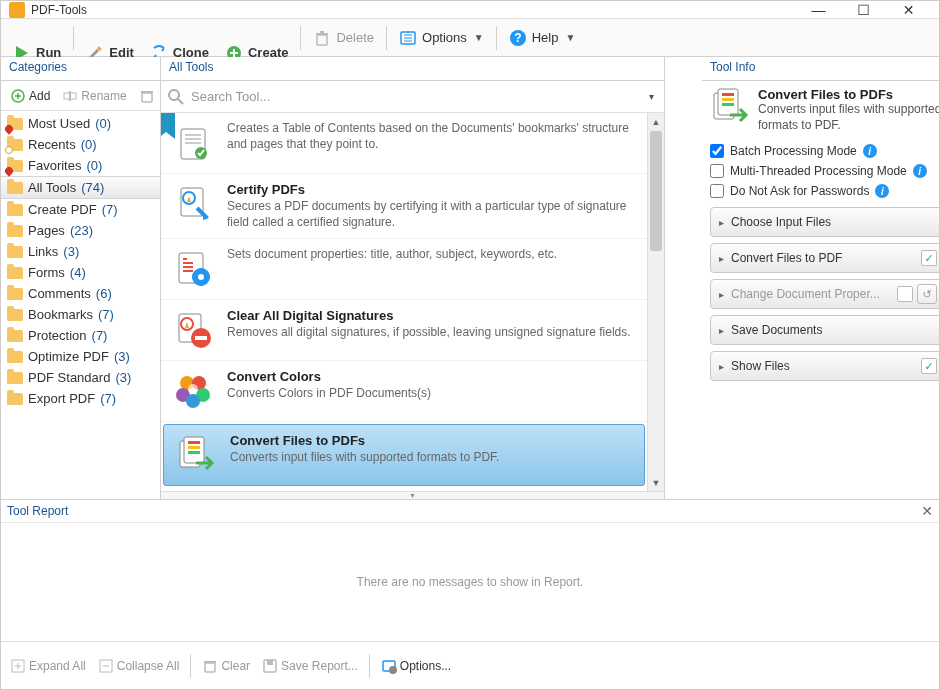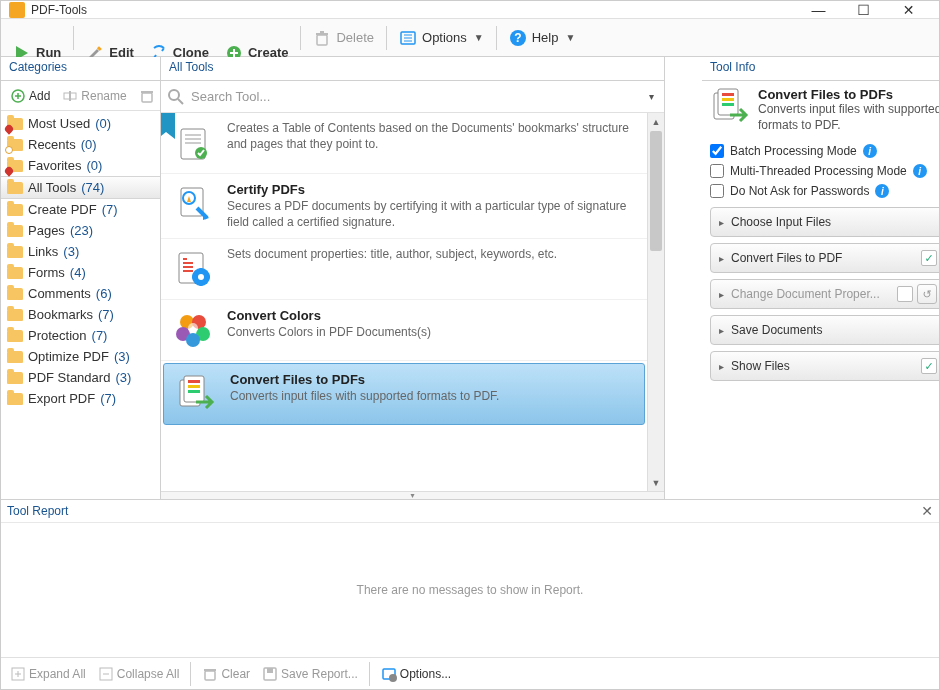--- a/index.html
+++ b/index.html
@@ -71,21 +71,21 @@
 .step .caret { color: #666; font-size: 10px; margin-right: 3px; }
 .step .label { flex: 1; white-space: nowrap; overflow: hidden; text-overflow: ellipsis; }
 .step-btn { width: 20px; height: 20px; display: flex; align-items: center; justify-content: center; border: 1px solid #bbb; border-radius: 3px; background: linear-gradient(#fdfdfd, #eee); font-size: 11px; cursor: pointer; }
 .step-chk { width: 16px; height: 16px; border: 1px solid #bbb; background: #fff; border-radius: 2px; display: flex; align-items: center; justify-content: center; color: #2a7; font-size: 11px; }
 
 
 .report-panel { border-top: 1px solid #d0d0d0; display: flex; flex-direction: column; height: 190px; }
 .report-header { display: flex; align-items: center; padding: 3px 6px; font-size: 12px; color: #1a5490; border-bottom: 1px solid #e8e8e8; }
 .report-header .close-x { margin-left: auto; color: #666; cursor: pointer; font-size: 14px; }
 .report-body { flex: 1; display: flex; align-items: center; justify-content: center; font-size: 12px; color: #999; }
-.report-toolbar { height: 32px; display: flex; align-items: center; padding: 0 4px; border-top: 1px solid #e0e0e0; gap: 2px; }
+.report-toolbar { height: 48px; display: flex; align-items: center; padding: 0 4px; border-top: 1px solid #e0e0e0; gap: 2px; }
 
 
 .tools-scroll { position: absolute; right: 0; top: 0; bottom: 0; width: 17px; background: #f0f0f0; border-left: 1px solid #ddd; }
 .tools-scroll .thumb { position: absolute; left: 2px; right: 2px; top: 18px; height: 120px; background: #c8c8c8; border-radius: 2px; }
 .tools-scroll .arr { position: absolute; left: 0; right: 0; height: 17px; display: flex; align-items: center; justify-content: center; font-size: 9px; color: #666; }
 .tools-scroll .arr.up { top: 0; }
 .tools-scroll .arr.down { bottom: 0; }
 
 .tools-list-inner { margin-right: 17px; }
 
@@ -362,20 +362,35 @@
                 <path d="M28 19 L28 22 M28 34 L28 37 M19 28 L22 28 M34 28 L37 28" stroke="#2196f3" stroke-width="3"></path>
               </svg>
             </div>
             <div class="tool-text">
               <div class="tool-desc">Sets document properties: title, author, subject, keywords, etc.</div>
             </div>
           </div>
           <div class="tool-item">
             <div class="tool-icon-box">
               <svg width="40" height="40">
+                <rect x="6" y="4" width="22" height="28" rx="2" fill="#fff" stroke="#888"></rect>
+                <circle cx="14" cy="14" r="6" fill="none" stroke="#e74c3c" stroke-width="2"></circle>
+                <path d="M14 12 L12 18 L16 18 Z" fill="#f5a623"></path>
+                <circle cx="28" cy="28" r="10" fill="#e74c3c"></circle>
+                <rect x="22" y="26" width="12" height="4" fill="#fff"></rect>
+              </svg>
+            </div>
+            <div class="tool-text">
+              <div class="tool-title">Clear All Digital Signatures</div>
+              <div class="tool-desc">Removes all digital signatures, if possible, leaving unsigned signature fields.</div>
+            </div>
+          </div>
+          <div class="tool-item">
+            <div class="tool-icon-box">
+              <svg width="40" height="40">
                 <circle cx="14" cy="12" r="7" fill="#f39c12"></circle>
                 <circle cx="26" cy="12" r="7" fill="#e74c3c"></circle>
                 <circle cx="10" cy="24" r="7" fill="#9b59b6"></circle>
                 <circle cx="30" cy="24" r="7" fill="#2ecc71"></circle>
                 <circle cx="20" cy="30" r="7" fill="#3498db"></circle>
                 <circle cx="20" cy="18" r="5" fill="#fff" opacity="0.6"></circle>
               </svg>
             </div>
             <div class="tool-text">
               <div class="tool-title">Convert Colors</div>

